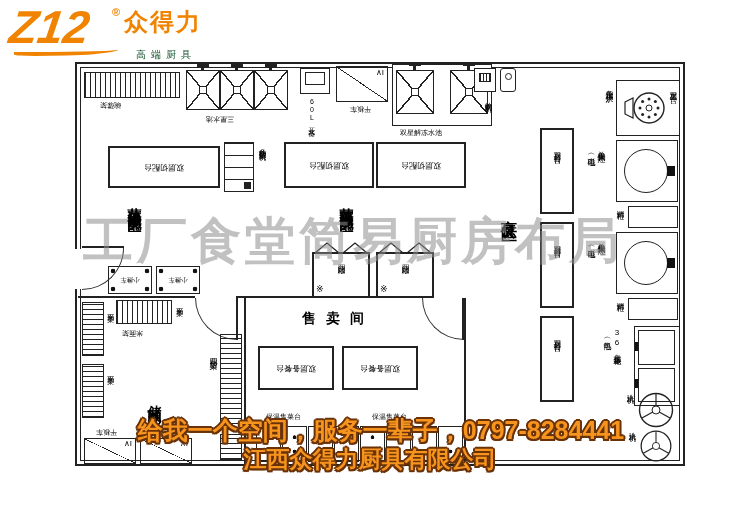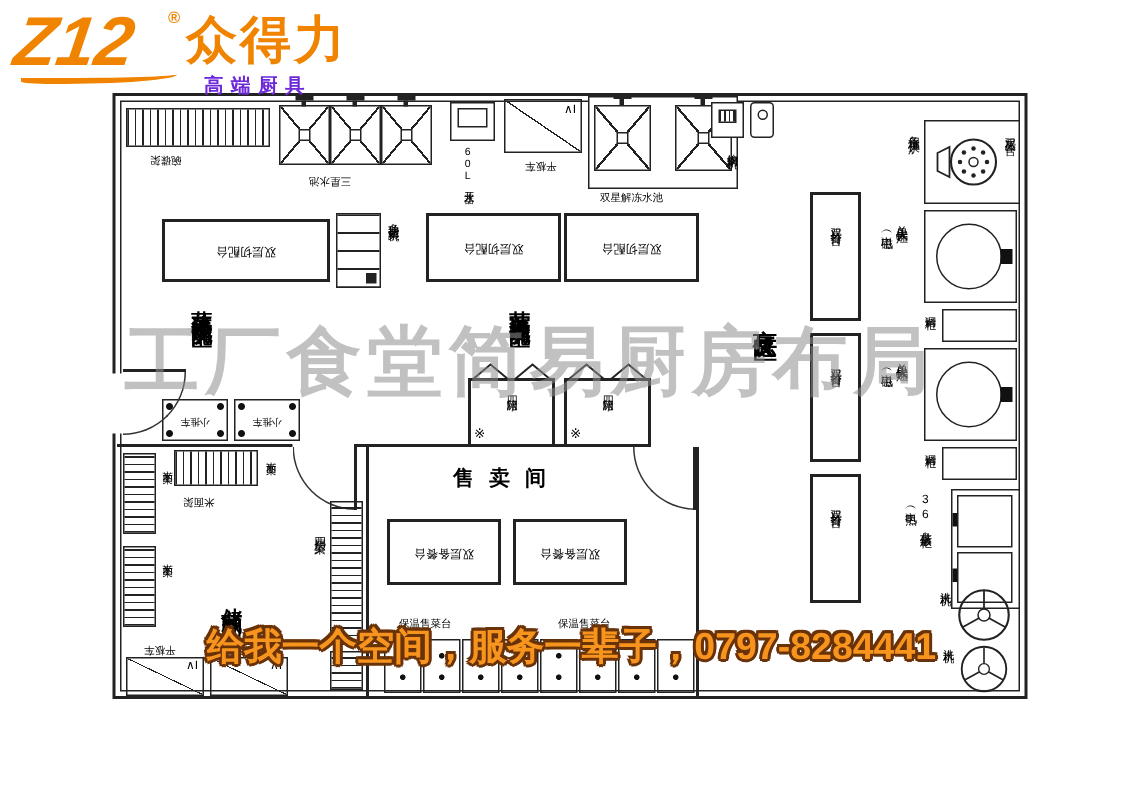--- a/index.html
+++ b/index.html
@@ -259,20 +259,21 @@
     <line x1="16.8" y1="22" x2="6" y2="28" stroke="#222" stroke-width="1.2"></line>
     <line x1="23.2" y1="22" x2="34" y2="28" stroke="#222" stroke-width="1.2"></line>
   </svg>
   <div class="abs lb vrl" style="left:628px;top:426px;height:26px;font-size:7.5px">洗米机</div>
 
   <div class="abs watermark" style="left:83px;top:208px">工厂食堂简易厨房布局</div>
 
   <div class="abs" style="left:8px;top:4px;width:270px;height:64px;z-index:9">
     <span class="abs logoOrange" style="left:2px;top:0;font-size:46px;font-style:italic;transform:skewX(-8deg);line-height:1">Z12</span>
     <span class="abs logoOrange" style="left:104px;top:2px;font-size:11px">®</span>
-    <span class="abs logoOrange" style="left:116px;top:6px;font-size:34px;letter-spacing:2px;line-height:1">众得力</span>
+    <span class="abs logoOrange" style="left:116px;top:6px;font-size:24px;letter-spacing:2px;line-height:1">众得力</span>
     <div class="abs" style="left:6px;top:44px;width:104px;height:8px;border-bottom:4px solid #F08300;border-radius:0 0 80% 20%"></div>
-    <span class="abs" style="left:128px;top:44px;font-size:13px;font-weight:bold;letter-spacing:5px;color:#6d28d9">高端厨具</span>
+    <span class="abs" style="left:128px;top:44px;font-size:10px;font-weight:normal;letter-spacing:5px;color:#14532d">高端厨具</span>
   </div>
 
   <div class="abs orangeTxt" style="left:71px;top:414px;width:620px;font-size:25px">给我一个空间，服务一辈子，0797-8284441</div>
+  <div class="abs orangeTxt" style="left:60px;top:444px;width:620px;font-size:23px">江西众得力厨具有限公司</div>
 
 </div>
 
 </body></html>

